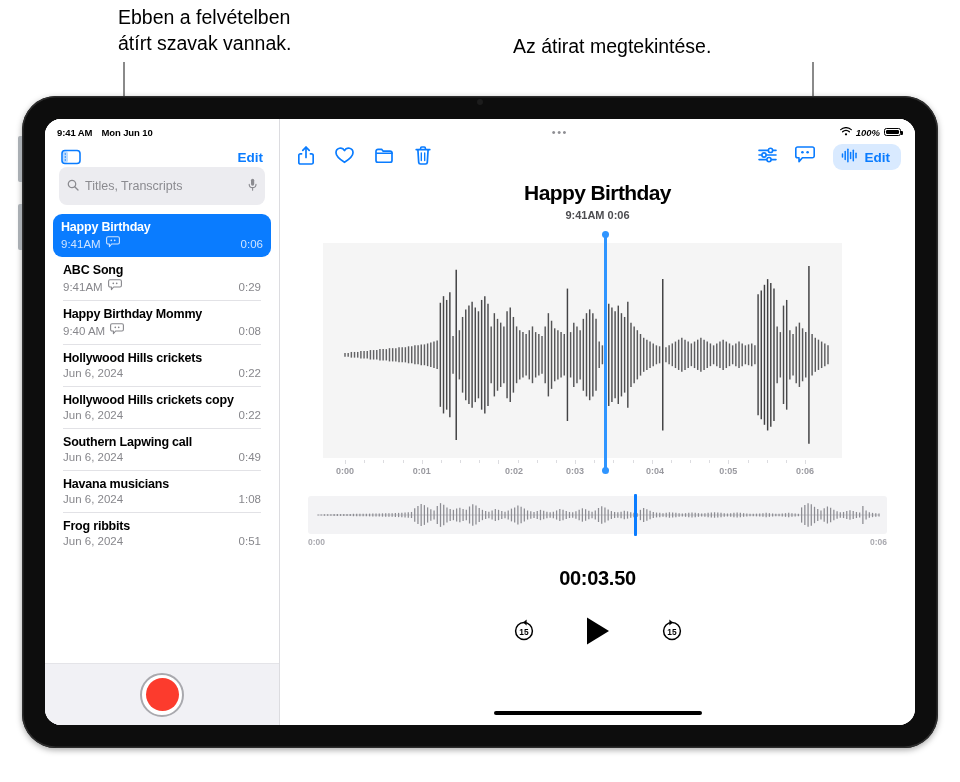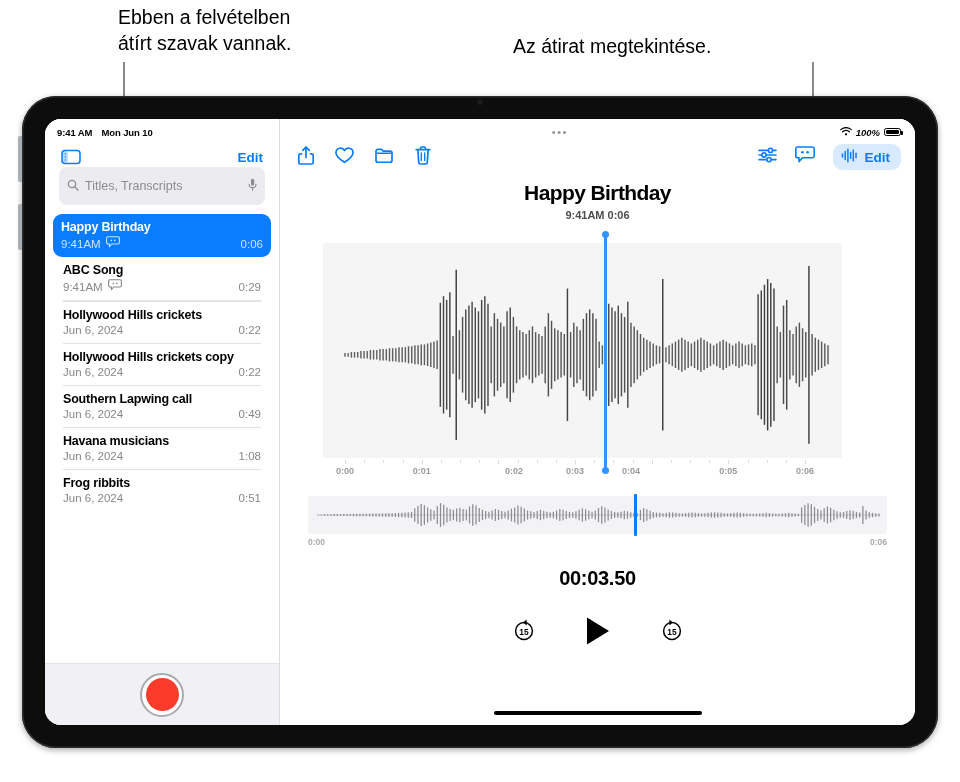--- a/index.html
+++ b/index.html
@@ -279,20 +279,32 @@
               <span>9:41AM</span>
               <span><svg width="14" height="12" viewBox="0 0 14 12">
                   <path d="M2 0.8 H12 a1.4 1.4 0 0 1 1.4 1.4 V6.6 a1.4 1.4 0 0 1 -1.4 1.4 H5.6 L3.4 10.6 V8 H2 A1.4 1.4 0 0 1 0.6 6.6 V2.2 A1.4 1.4 0 0 1 2 0.8 Z" fill="none" stroke="#87878c" stroke-width="1.1" stroke-linejoin="round"></path>
                   <circle cx="5.3" cy="4.3" r="0.85" fill="#87878c"></circle>
                   <circle cx="8.7" cy="4.3" r="0.85" fill="#87878c"></circle>
                 </svg></span>
               <span class="row-dur">0:29</span>
             </div>
           </div>
           <div class="row-sep"></div>
+          <div class="row">
+            <div class="row-title">Happy Birthday Mommy</div>
+            <div class="row-meta">
+              <span>9:40 AM</span>
+              <span><svg width="14" height="12" viewBox="0 0 14 12">
+                  <path d="M2 0.8 H12 a1.4 1.4 0 0 1 1.4 1.4 V6.6 a1.4 1.4 0 0 1 -1.4 1.4 H5.6 L3.4 10.6 V8 H2 A1.4 1.4 0 0 1 0.6 6.6 V2.2 A1.4 1.4 0 0 1 2 0.8 Z" fill="none" stroke="#87878c" stroke-width="1.1" stroke-linejoin="round"></path>
+                  <circle cx="5.3" cy="4.3" r="0.85" fill="#87878c"></circle>
+                  <circle cx="8.7" cy="4.3" r="0.85" fill="#87878c"></circle>
+                </svg></span>
+              <span class="row-dur">0:08</span>
+            </div>
+          </div>
           <div class="row-sep"></div>
           <div class="row">
             <div class="row-title">Hollywood Hills crickets</div>
             <div class="row-meta">
               <span>Jun 6, 2024</span>
               <span class="row-dur">0:22</span>
             </div>
           </div>
           <div class="row-sep"></div>
           <div class="row">
@@ -597,21 +609,21 @@
             <span class="tick-lbl" style="left:234px">0:02</span>
             <span class="tick-mark" style="left:237.5px;height:3px"></span>
             <span class="tick-mark" style="left:256.6666666666667px;height:3px"></span>
             <span class="tick-mark" style="left:275.83333333333337px;height:3px"></span>
             <span class="tick-mark" style="left:295px"></span>
             <span class="tick-lbl" style="left:295px">0:03</span>
             <span class="tick-mark" style="left:314.1666666666667px;height:3px"></span>
             <span class="tick-mark" style="left:333.33333333333337px;height:3px"></span>
             <span class="tick-mark" style="left:352.5px;height:3px"></span>
             <span class="tick-mark" style="left:371.66666666666663px"></span>
-            <span class="tick-lbl" style="left:351px">0:04</span>
+            <span class="tick-lbl" style="left:375px">0:04</span>
             <span class="tick-mark" style="left:390.83333333333337px;height:3px"></span>
             <span class="tick-mark" style="left:410px;height:3px"></span>
             <span class="tick-mark" style="left:429.1666666666667px;height:3px"></span>
             <span class="tick-mark" style="left:448.33333333333337px"></span>
             <span class="tick-lbl" style="left:448.33333333333337px">0:05</span>
             <span class="tick-mark" style="left:467.5px;height:3px"></span>
             <span class="tick-mark" style="left:486.6666666666667px;height:3px"></span>
             <span class="tick-mark" style="left:505.8333333333333px;height:3px"></span>
             <span class="tick-mark" style="left:525px"></span>
             <span class="tick-lbl" style="left:525px">0:06</span>

